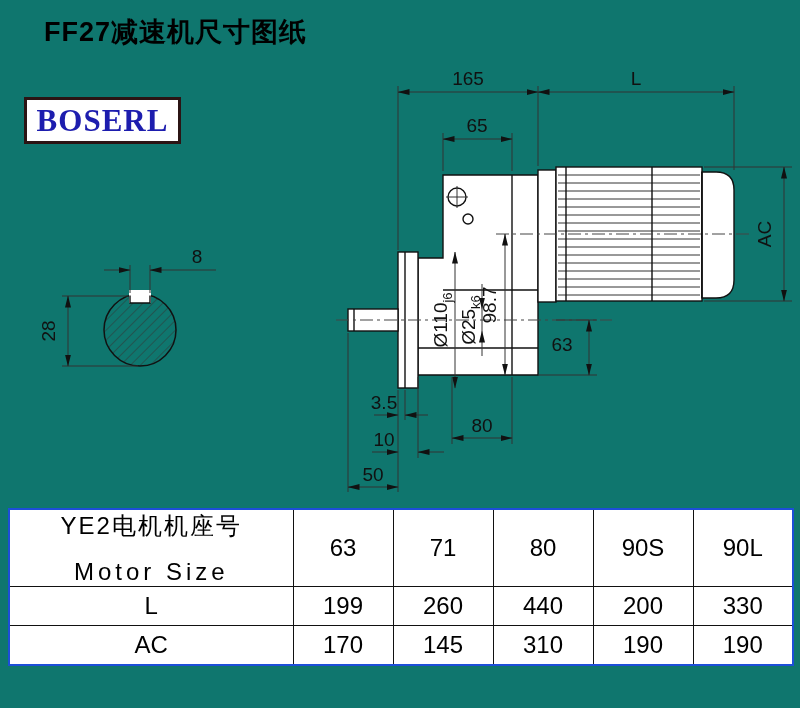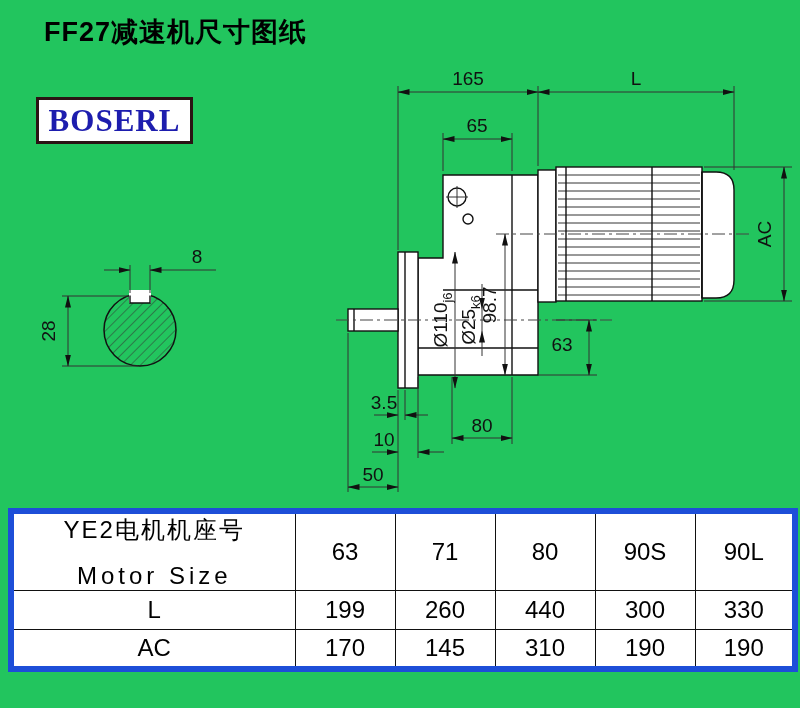--- a/index.html
+++ b/index.html
@@ -1,38 +1,38 @@
 <!DOCTYPE html>
 <html><head>
 <meta charset="utf-8">
 <style>
   * { margin:0; padding:0; box-sizing:border-box; }
   html,body { background:#fff; }
   body { width:800px; height:708px; font-family:"Liberation Sans",sans-serif; color:#000; }
-  .page { position:relative; width:800px; height:708px; background:#22c55e; overflow:hidden;text-decoration:underline; }
+  .page { position:relative; width:800px; height:708px; background:#0f766e; overflow:hidden;text-decoration:underline; }
 
   .title { position:absolute; left:44px; top:14px; font-size:27px; font-weight:bold; letter-spacing:1px; }
 
-  .logo-box { position:absolute; left:36px; top:97px; width:157px; height:47px;
+  .logo-box { position:absolute; left:24px; top:97px; width:157px; height:47px;
               border:3px solid #2b1414; background:#fff;
               display:flex; align-items:center; justify-content:center; }
   .logo-text { font-family:"Liberation Serif",serif; font-weight:bold; font-size:31px;
                color:#1d1dae; letter-spacing:1px; }
 
   .drawing-wrap { position:absolute; left:0; top:0; width:800px; height:506px; }
   svg text { font-family:"Liberation Sans",sans-serif; font-size:19px; fill:#111; }
 
   .part   { stroke:#111; stroke-width:1.4; fill:none; }
   .partw  { stroke:#111; stroke-width:1.4; fill:#fff; }
   .thin   { stroke:#333; stroke-width:1; fill:none; }
   .cl     { stroke:#444; stroke-width:1; fill:none; stroke-dasharray:13 4 3 4; }
 
   .dim-table { position:absolute; left:8px; top:508px; width:784px;
                border-collapse:collapse; table-layout:fixed; background:#fff;
-               border:6px solid #1d4ed8; }
+               border:2px solid #1d4ed8; }
   .dim-table th, .dim-table td { border:1px solid #111; text-align:center;
                vertical-align:middle; font-weight:normal; font-size:24px; }
   .dim-table col.c0 { width:284px; }
   .dim-table col.cn { width:100px; }
   .dim-table tr.hdr th { height:74px; }
   .dim-table tr.row td { height:39px; }
   .hdr-cn { font-size:24px; letter-spacing:2px; }
   .hdr-en { font-size:24px; letter-spacing:4px; margin-top:16px; }
 </style>
 </head>
@@ -212,21 +212,21 @@
       <th>71</th>
       <th>80</th>
       <th>90S</th>
       <th>90L</th>
     </tr>
     <tr class="row">
       <td>L</td>
       <td>199</td>
       <td>260</td>
       <td>440</td>
-      <td>300</td>
+      <td>200</td>
       <td>330</td>
     </tr>
     <tr class="row">
       <td>AC</td>
       <td>170</td>
       <td>145</td>
       <td>310</td>
       <td>190</td>
       <td>190</td>
     </tr>

